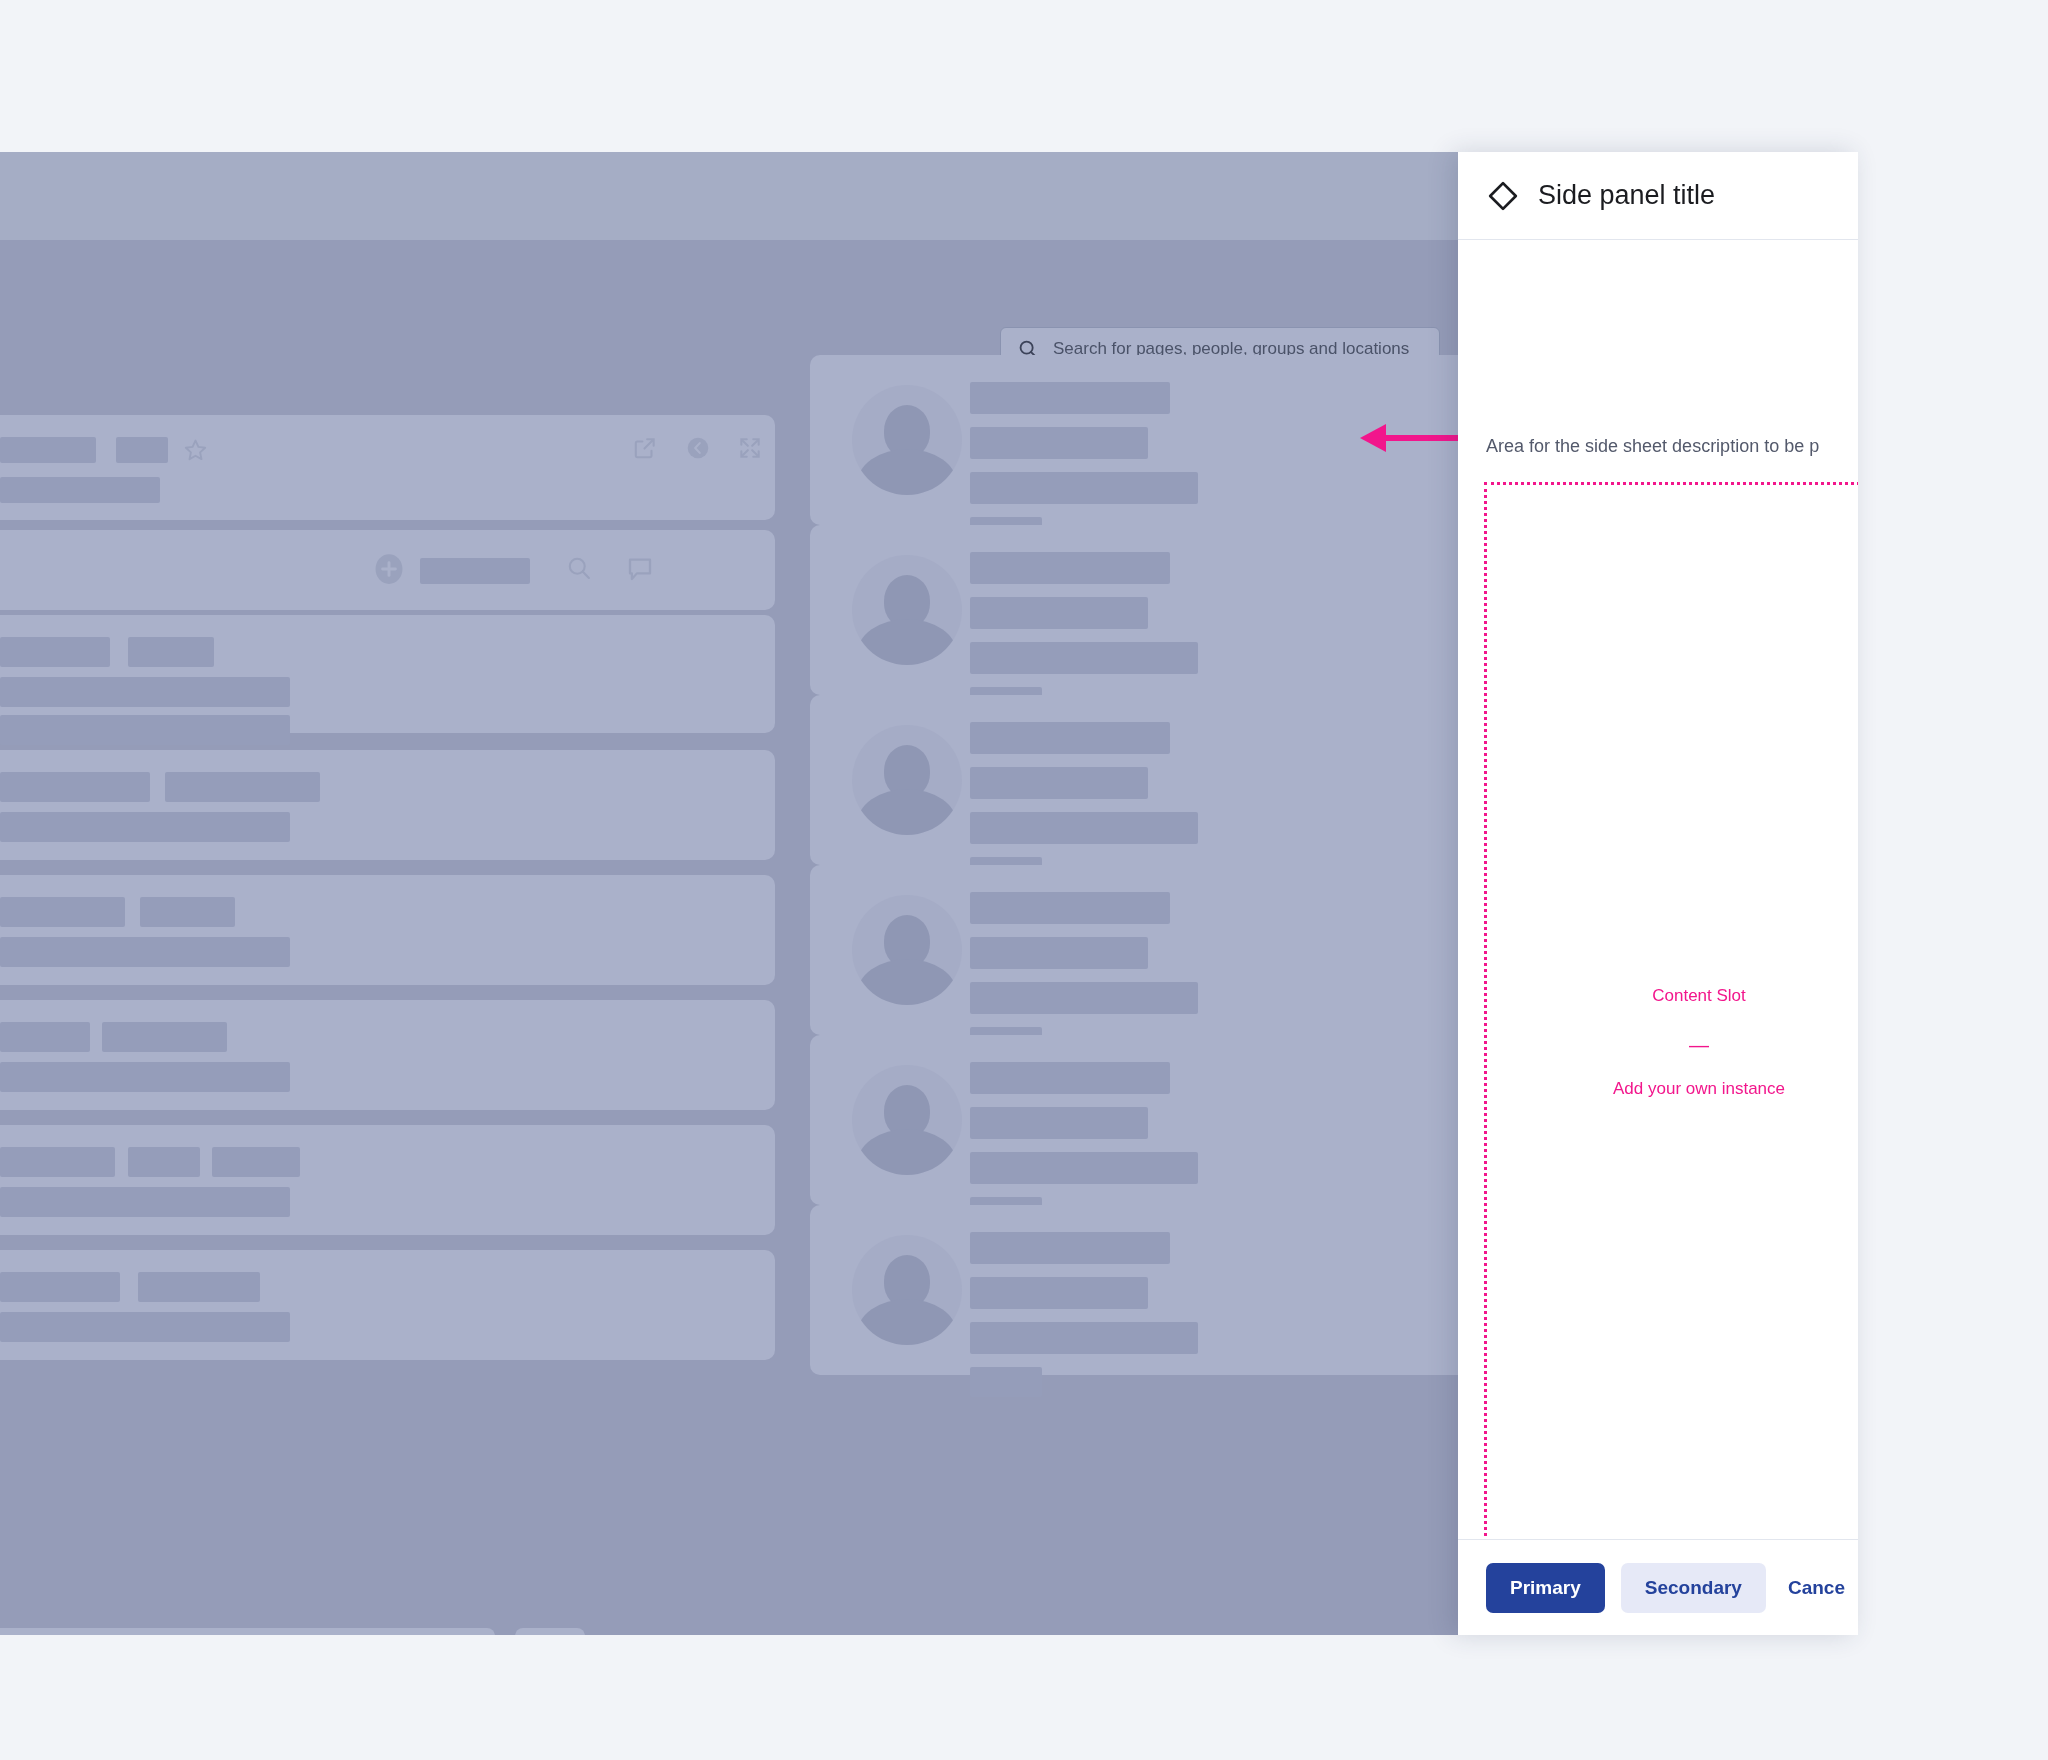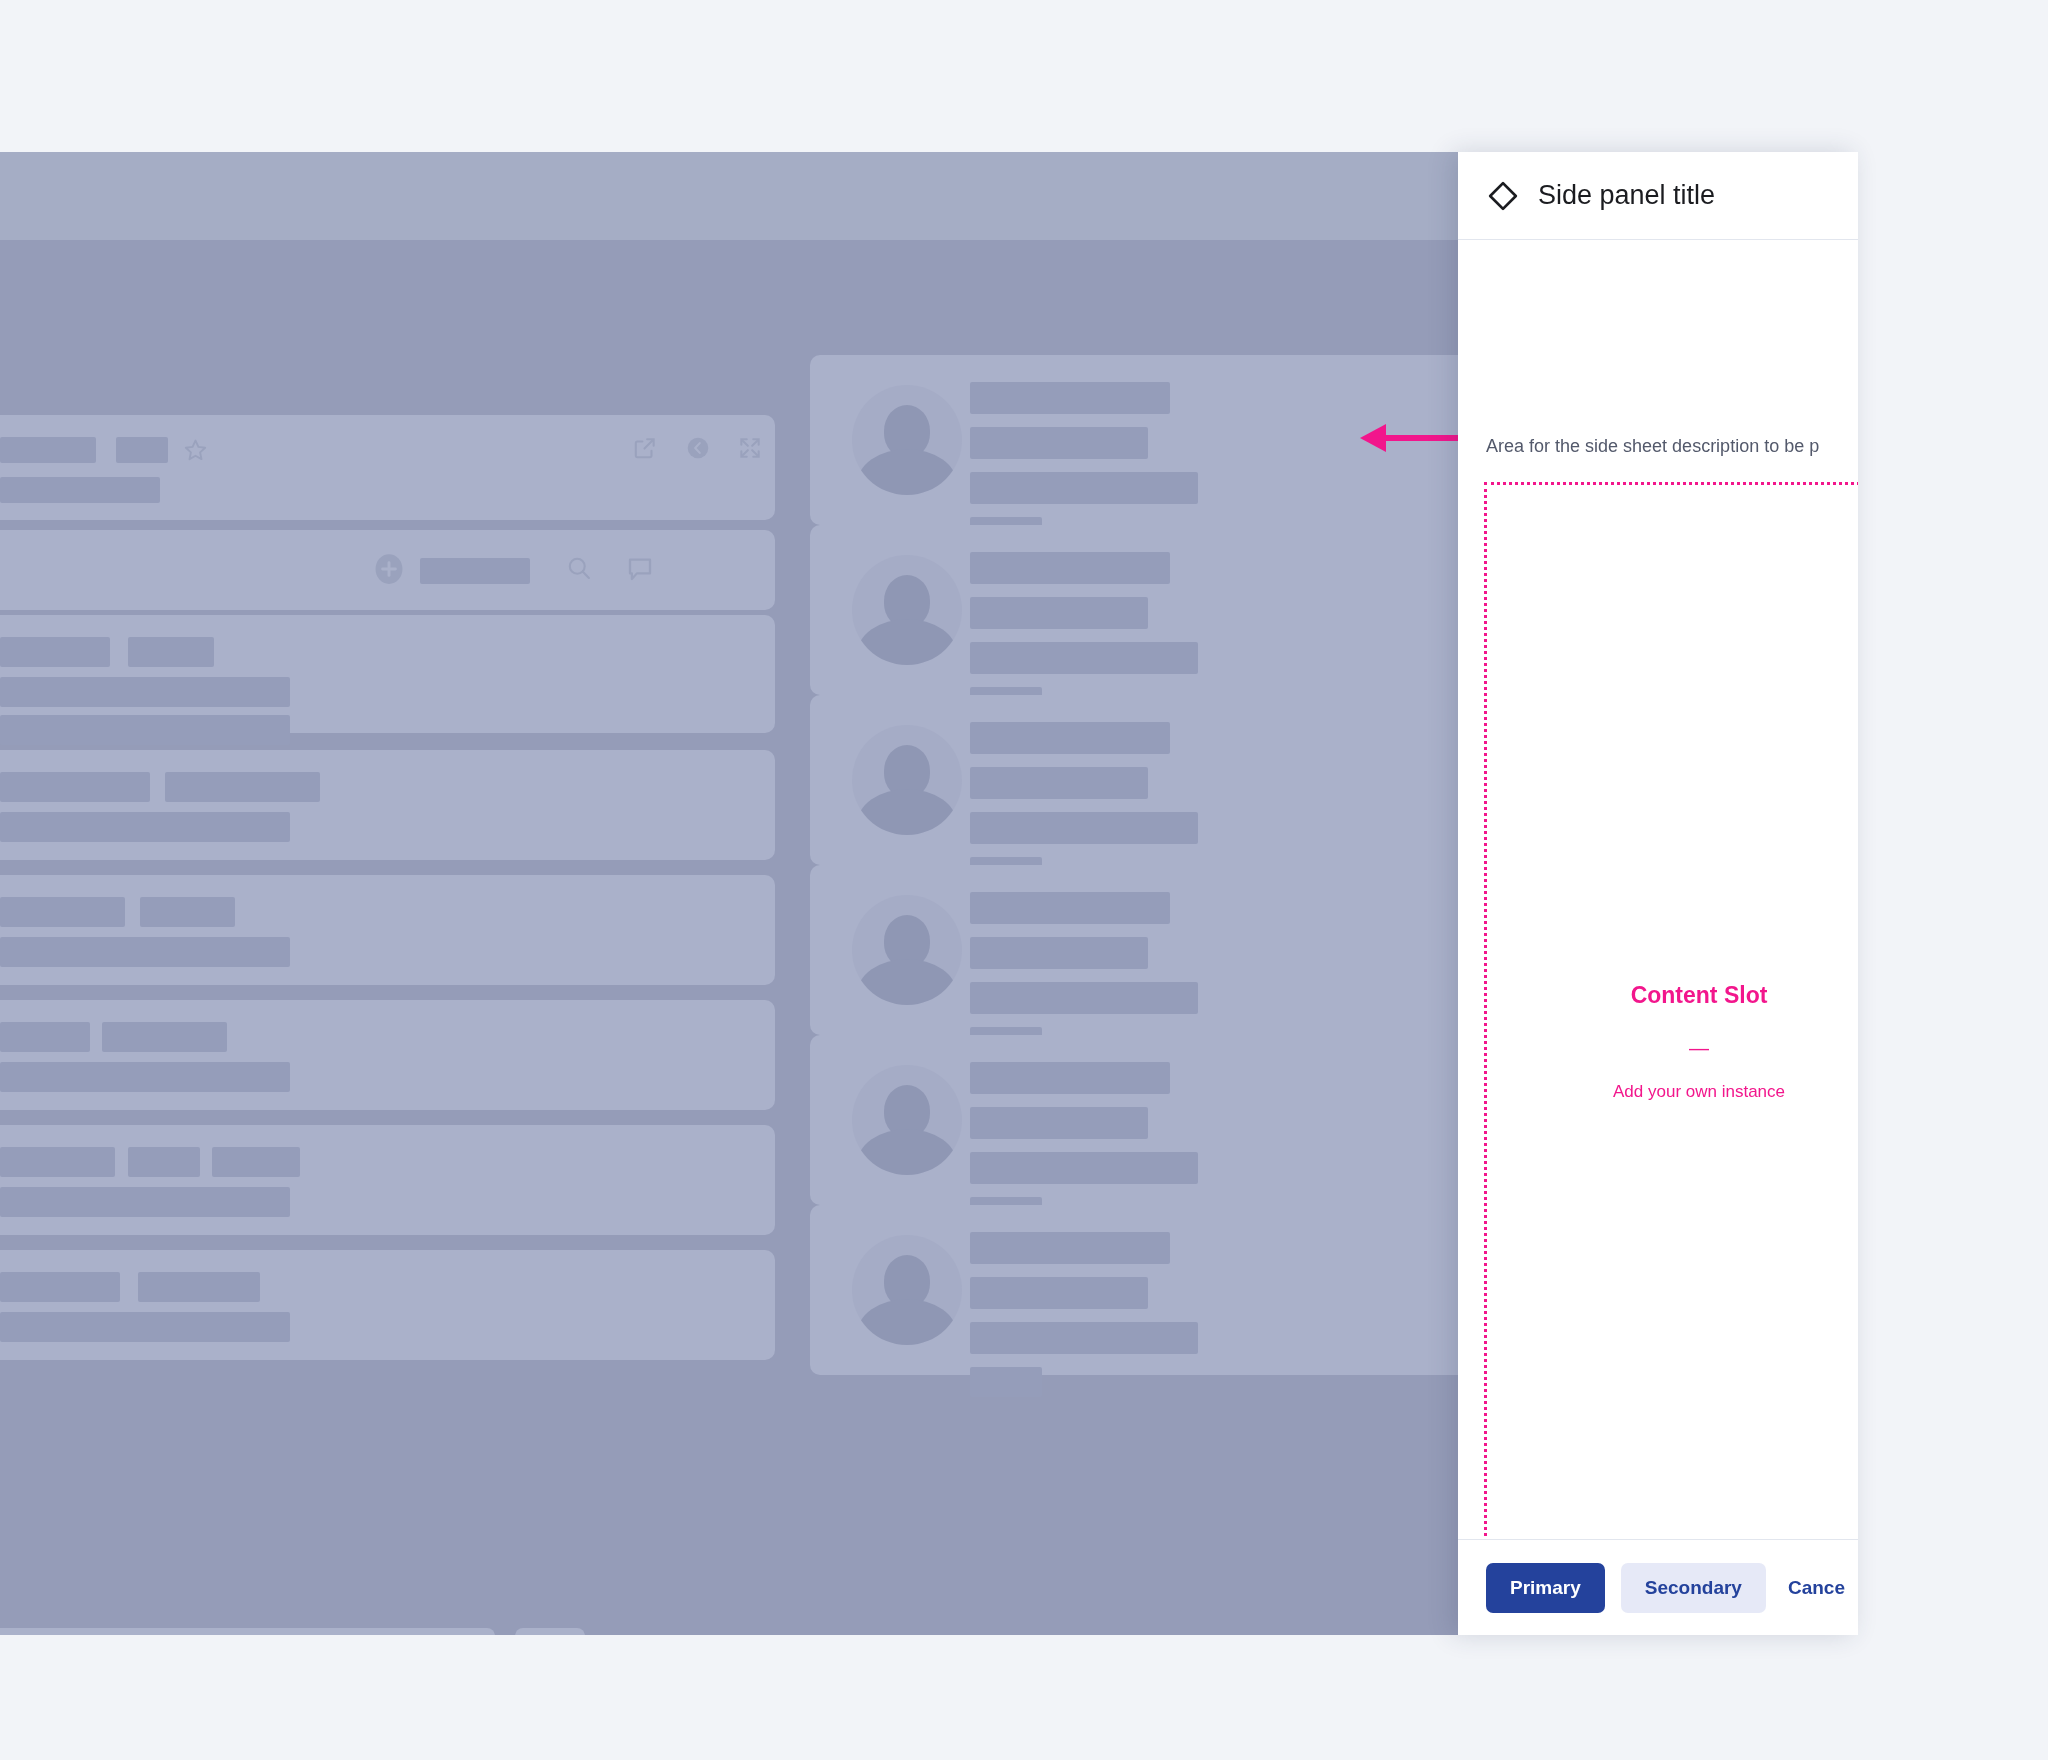--- a/index.html
+++ b/index.html
@@ -93,21 +93,21 @@
   .sp-desc{
     position:absolute;left:28px;top:284px;width:420px;
     font-size:18px;color:#53596b;white-space:nowrap;
   }
   .slot{
     position:absolute;left:26px;top:330px;width:430px;height:1150px;
     border:3px dotted #f2168c;box-sizing:border-box;
     display:flex;flex-direction:column;align-items:center;justify-content:center;
     color:#f2168c;
   }
-  .slot-title{font-size:23px;font-weight:bold;white-space:nowrap;}
+  .slot-title{font-size:17px;font-weight:normal;white-space:nowrap;}
   .slot-dash{font-size:20px;margin:28px 0 22px;}
   .slot-sub{font-size:17px;white-space:nowrap;margin-bottom:30px;}
   .slot-steps{font-size:15px;line-height:1.55;text-align:center;white-space:nowrap;}
 
   .sp-footer{
     position:absolute;left:0;bottom:0;width:472px;height:96px;
     border-top:1px solid #e2e6ee;background:#fff;
     display:flex;align-items:center;gap:16px;padding:0 28px;box-sizing:border-box;
   }
   .btn{
@@ -118,20 +118,27 @@
   .btn-secondary{background:#e6e9f7;color:#24429c;padding:14px 24px;}
   .btn-cancel{background:transparent;color:#24429c;padding:14px 6px;}
 </style>
 </head>
 <body>
 
 <div class="app-window">
 
   <div class="app-topbar"></div>
 
+  <div class="search-box">
+    <svg class="mag" width="22" height="22" viewBox="0 0 24 24" fill="none">
+      <circle cx="10.5" cy="10.5" r="6.6" stroke="#3c4359" stroke-width="2"></circle>
+      <line x1="15.4" y1="15.4" x2="21" y2="21" stroke="#3c4359" stroke-width="2" stroke-linecap="round"></line>
+    </svg>
+    <span class="search-ph">Search for pages, people, groups and locations</span>
+  </div>
 
   <div class="left-col">
 
     <div class="lcard detail-header">
       <div class="bar" style="left:20px;top:22px;width:96px;height:26px;"></div>
       <div class="bar" style="left:136px;top:22px;width:52px;height:26px;"></div>
       <svg style="position:absolute;left:202px;top:22px;" width="27" height="27" viewBox="0 0 24 24">
         <path d="M12 3.2l2.6 5.6 6 .7-4.5 4.2 1.2 6-5.3-3-5.3 3 1.2-6L3.4 9.5l6-.7z" fill="none" stroke="#9aa2bd" stroke-width="1.7" stroke-linejoin="round"></path>
       </svg>
       <div class="bar" style="left:20px;top:62px;width:160px;height:26px;"></div>

